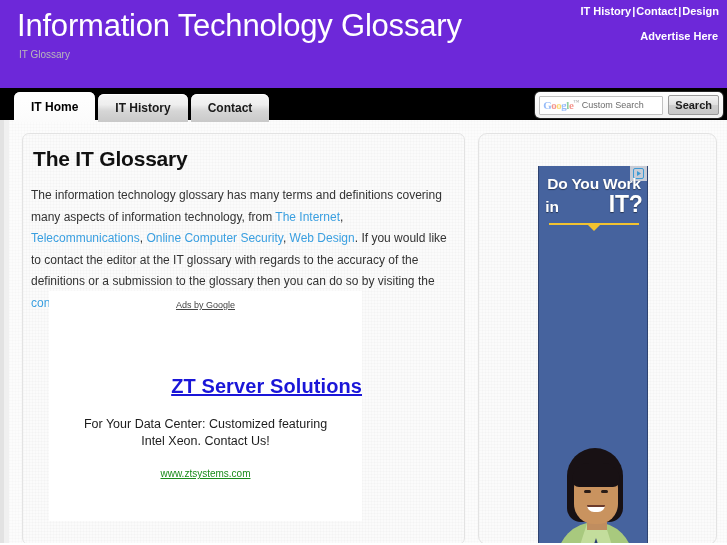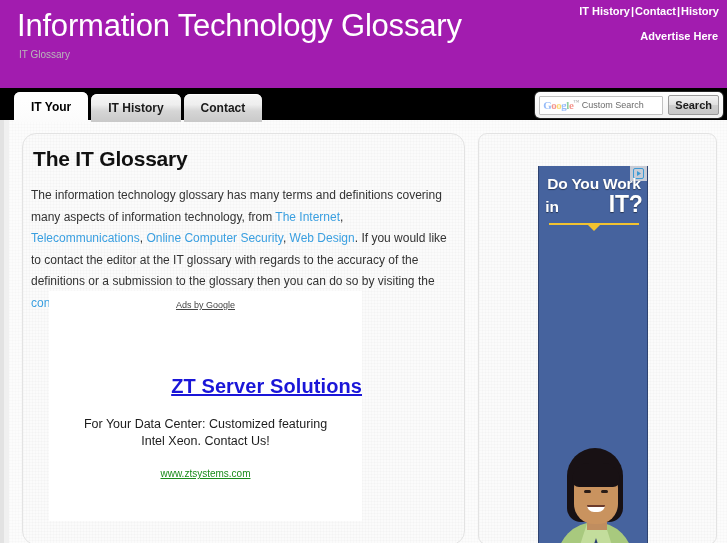--- a/index.html
+++ b/index.html
@@ -40,21 +40,21 @@
       repeating-linear-gradient(0deg, rgba(0,0,0,0.012) 0px, rgba(0,0,0,0.012) 1px, transparent 1px, transparent 3px),
       repeating-linear-gradient(90deg, rgba(0,0,0,0.012) 0px, rgba(0,0,0,0.012) 1px, transparent 1px, transparent 3px);
   }
 
   
   .header {
     position: absolute;
     left: 0; top: 0;
     width: 727px;
     height: 88px;
-    background: #a21caf;
+    background: #6d28d9;
     z-index: 5;
   }
 
   .site-title {
     position: absolute;
     left: 17px; top: 8px;
     font-size: 31px;
     font-weight: normal;
     color: #ffffff;
     letter-spacing: -0.2px;
@@ -201,21 +201,21 @@
   .content-card {
     position: absolute;
     left: 22px; top: 133px;
     width: 443px;
     height: 412px;
     background: #fbfbfb;
     background-image:
       repeating-linear-gradient(0deg, rgba(0,0,0,0.014) 0px, rgba(0,0,0,0.014) 1px, transparent 1px, transparent 3px),
       repeating-linear-gradient(90deg, rgba(0,0,0,0.014) 0px, rgba(0,0,0,0.014) 1px, transparent 1px, transparent 3px);
     border: 1px solid #e3e3e3;
-    border-radius: 14px;
+    border-radius: 7px;
     overflow: hidden;
     z-index: 3;
   }
 
   .page-title {
     margin: 13px 0 0 10px;
     font-size: 21px;
     font-weight: bold;
     color: #111111;
     letter-spacing: -0.2px;
@@ -452,30 +452,30 @@
 <div class="page-frame"></div>
 <div class="texture"></div>
 
 <div class="header">
 
   <h1 class="site-title">Information Technology Glossary</h1>
 
   <div class="site-subtitle">IT Glossary</div>
 
   <div class="top-links">
-    <a href="#">IT History</a><span class="sep">|</span><a href="#">Contact</a><span class="sep">|</span><a href="#">History</a>
+    <a href="#">IT History</a><span class="sep">|</span><a href="#">Contact</a><span class="sep">|</span><a href="#">Design</a>
   </div>
 
   <a class="advertise-here" href="#">Advertise Here</a>
 </div>
 
 <div class="navbar">
 
   <div class="tabs">
-    <a class="tab active" href="#">IT Your</a>
+    <a class="tab active" href="#">IT Home</a>
     <a class="tab" href="#">IT History</a>
     <a class="tab" href="#">Contact</a>
   </div>
 
   <div class="search-wrap">
     <div class="search-field">
       <span class="g-logo"><span class="g-b">G</span><span class="g-r">o</span><span class="g-y">o</span><span class="g-b">g</span><span class="g-g">l</span><span class="g-r">e</span><span class="g-tm">™</span></span>
       <span class="search-placeholder">Custom Search</span>
     </div>
     <div class="search-button">Search</div>

